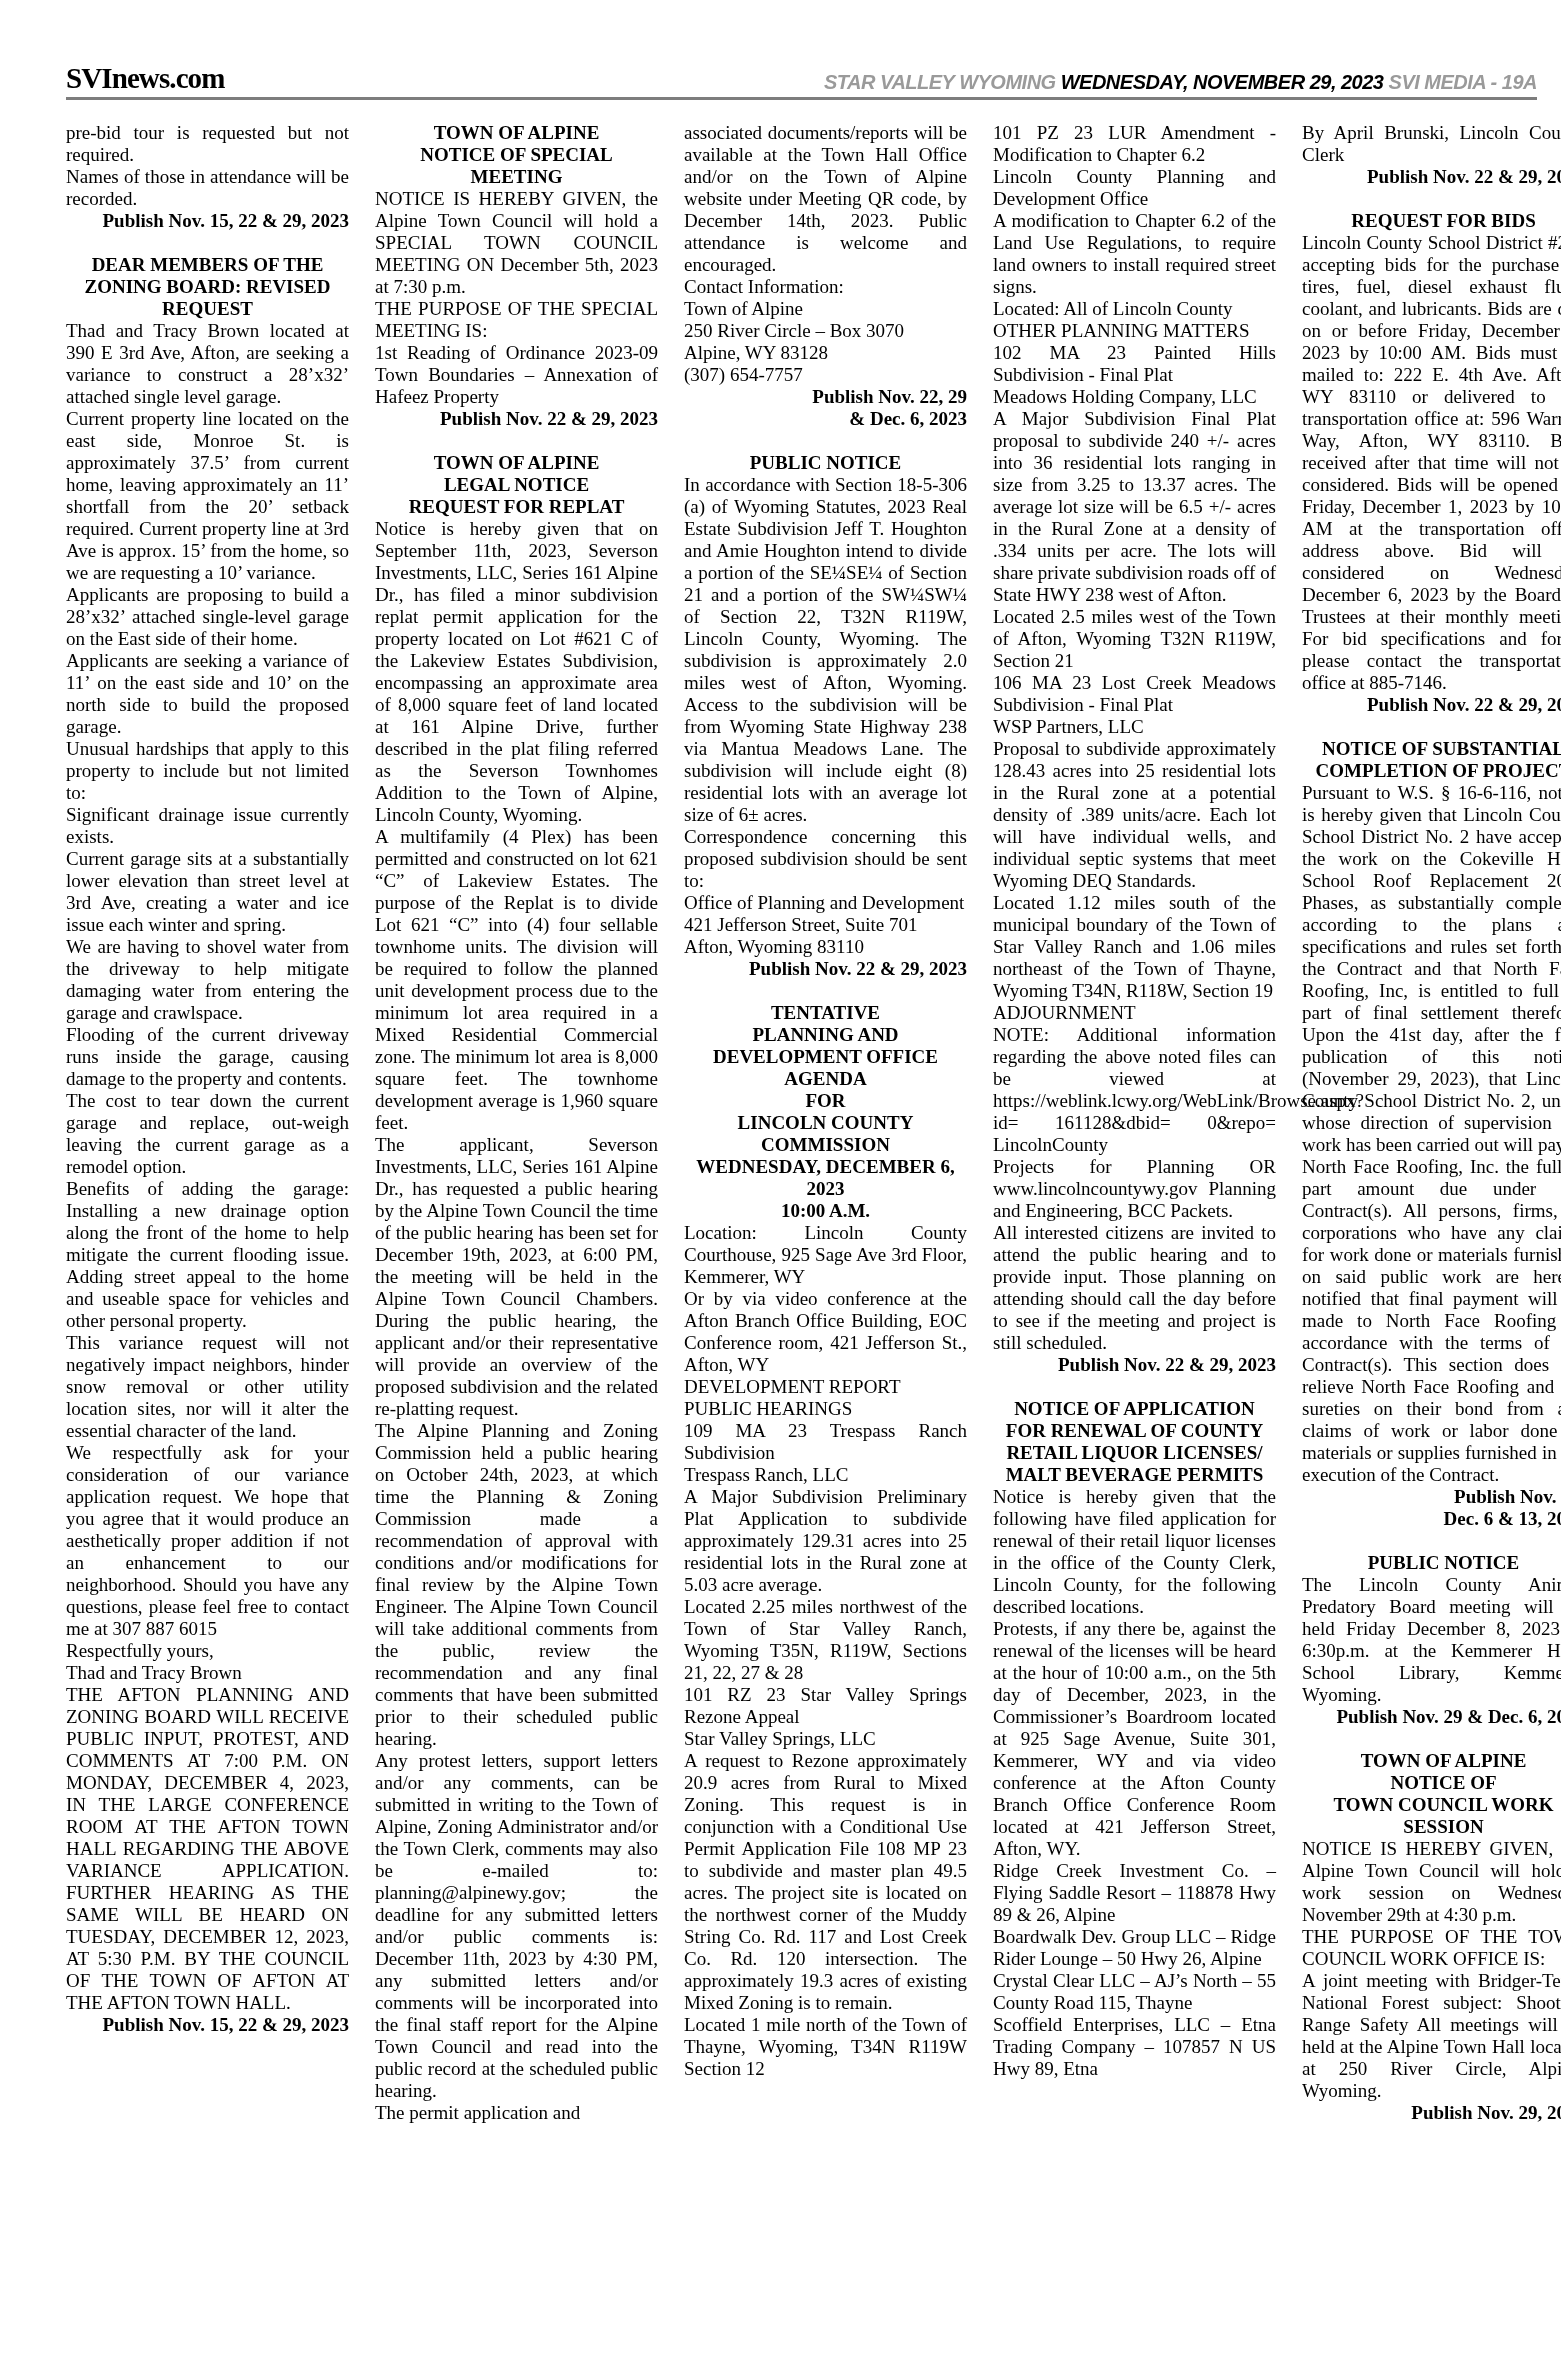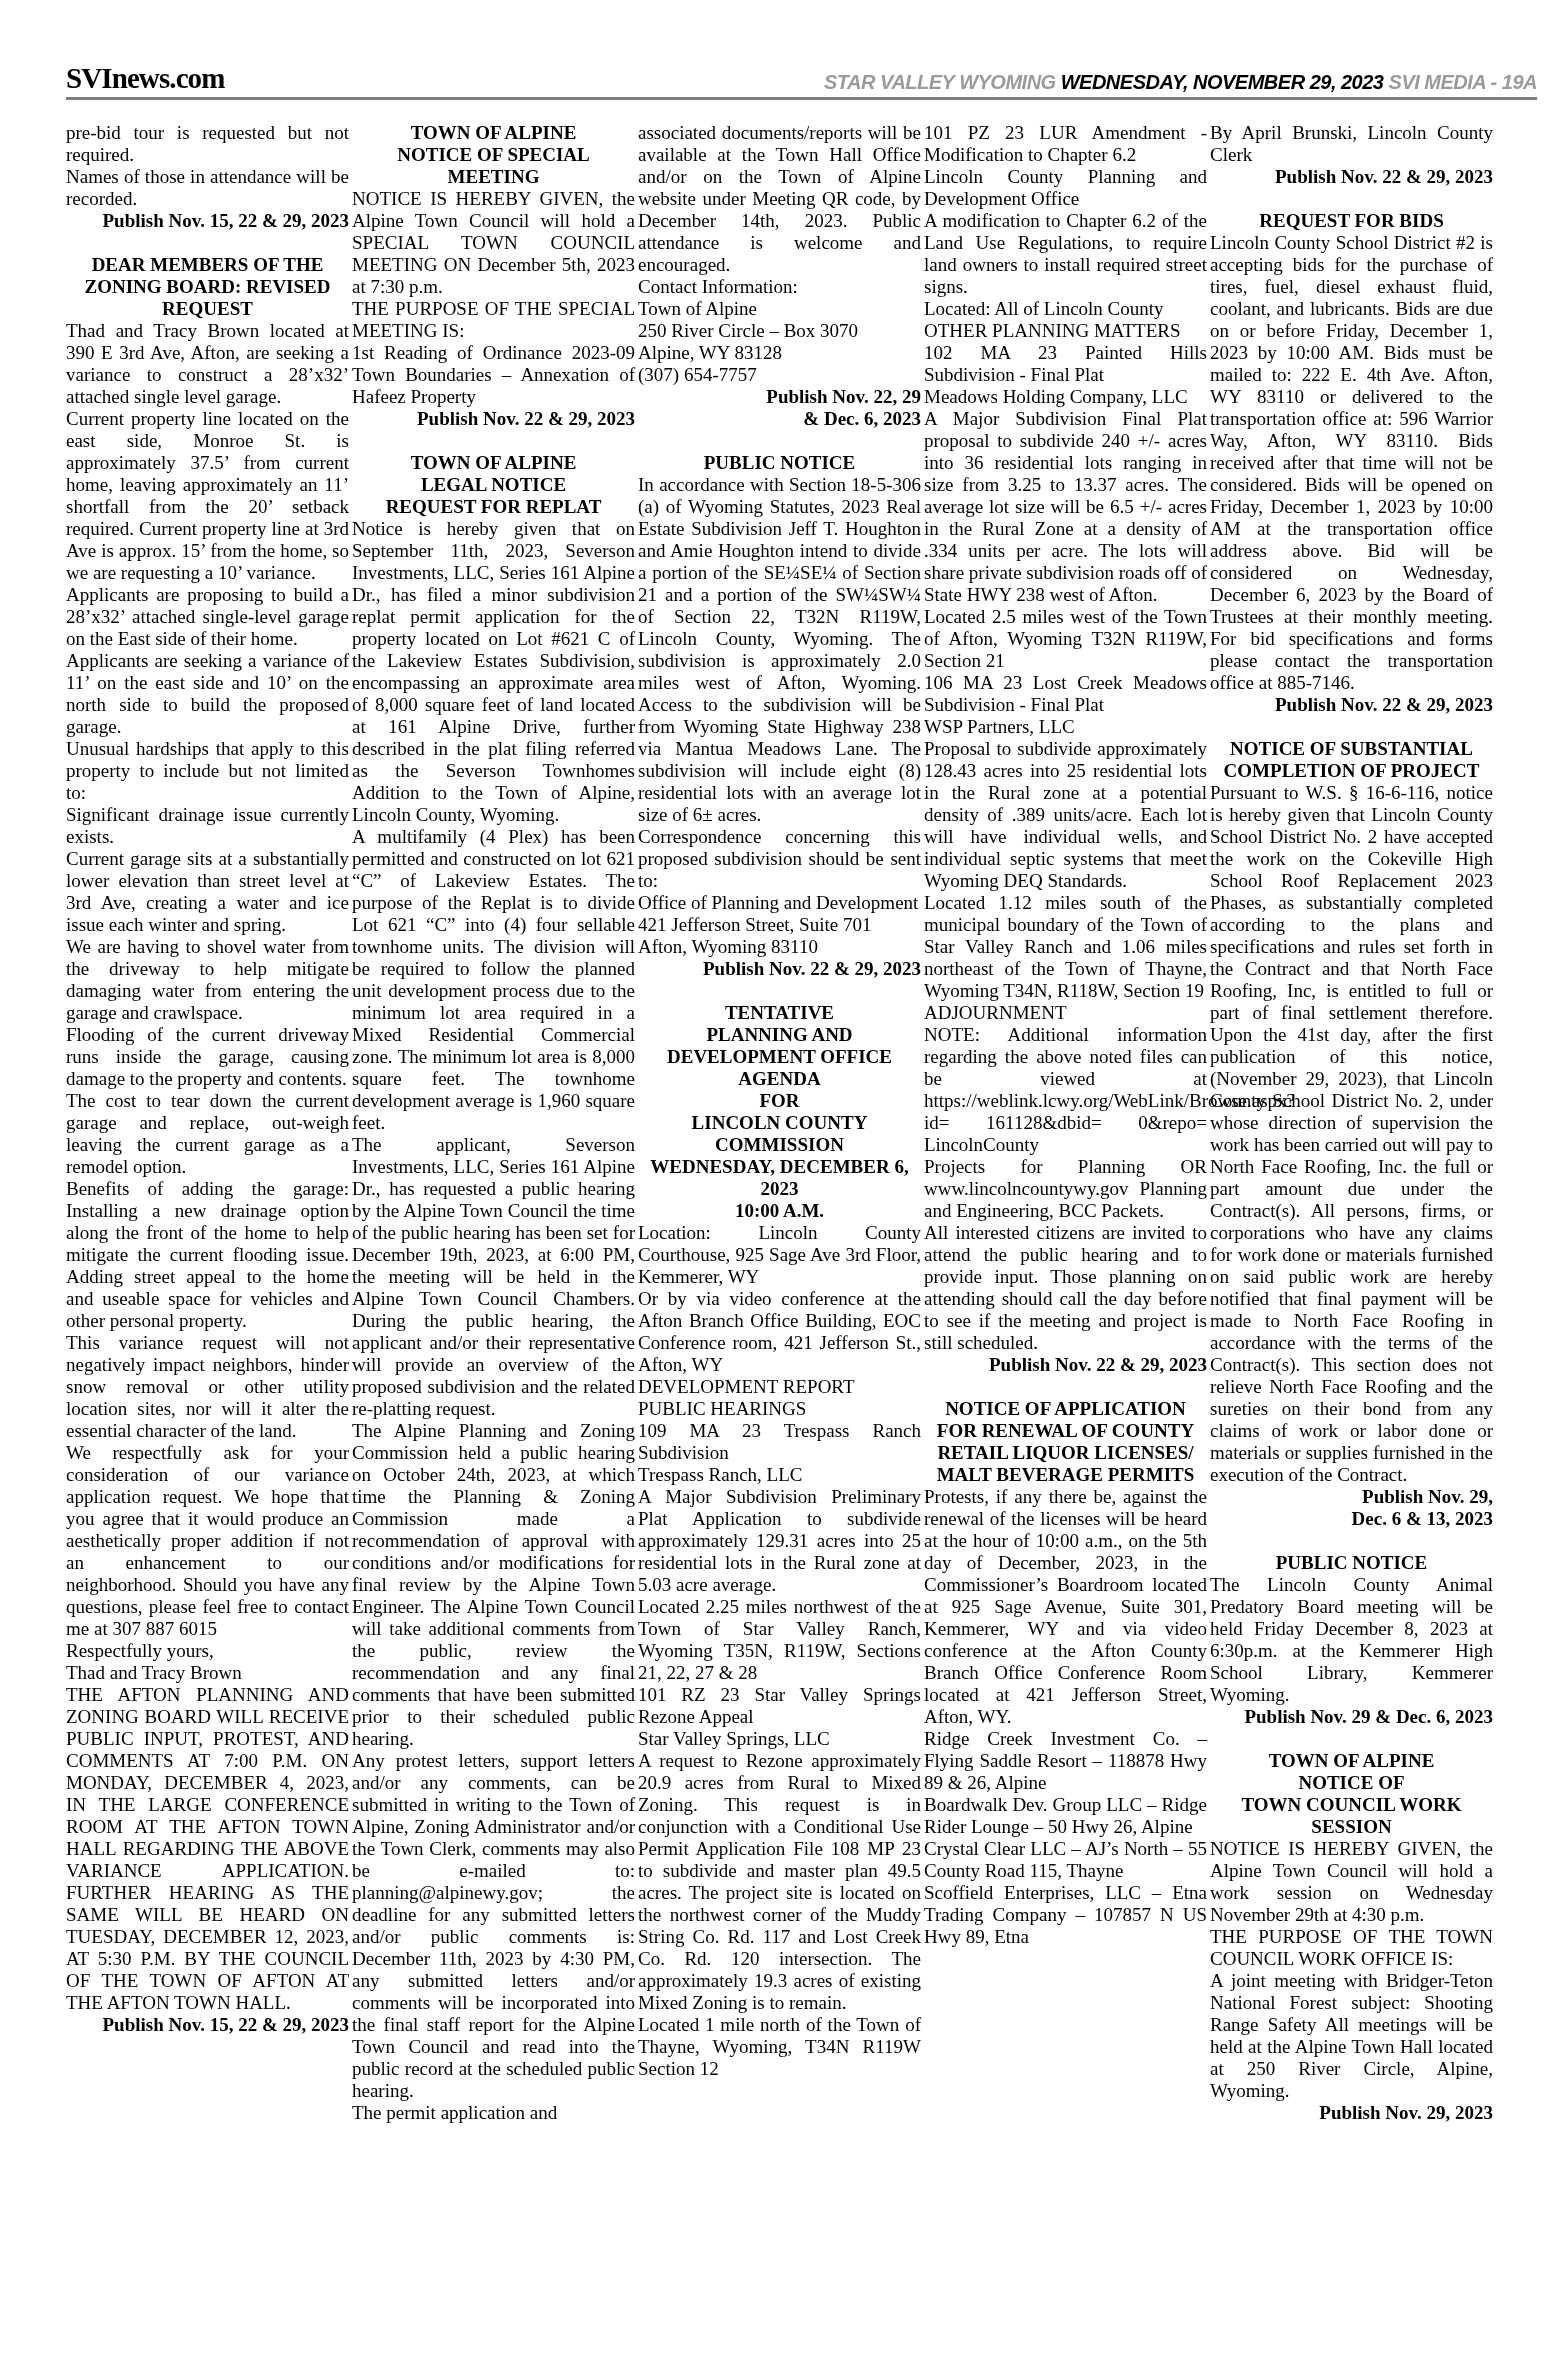--- a/index.html
+++ b/index.html
@@ -42,21 +42,21 @@
     width: 1471px;
     height: 3.3px;
     background: #7d7d7d;
   }
   .columns {
     position: absolute;
     left: 66px;
     top: 122px;
     width: 1471px;
     display: flex;
-    gap: 3px;
+    gap: 26px;
   }
   .column {
     flex: 0 0 283px;
     width: 283px;
     font-size: 19px;
     line-height: 22px;
     text-align: justify;
   }
   .notice-heading {
     font-weight: bold;
@@ -180,20 +180,21 @@
         <div class="notice-para">Located 1.12 miles south of the municipal boundary of the Town of Star Valley Ranch and 1.06 miles northeast of the Town of Thayne, Wyoming T34N, R118W, Section 19</div>
         <div class="notice-para">ADJOURNMENT</div>
         <div class="notice-para">NOTE: Additional information regarding the above noted files can be viewed at https://weblink.lcwy.org/WebLink/Browse.aspx?id= 161128&amp;dbid= 0&amp;repo= LincolnCounty</div>
         <div class="notice-para">Projects for Planning OR www.lincolncountywy.gov Planning and Engineering, BCC Packets.</div>
         <div class="notice-para">All interested citizens are invited to attend the public hearing and to provide input.  Those planning on attending should call the day before to see if the meeting and project is still scheduled.</div>
         <div class="publish-line">Publish Nov. 22 &amp; 29, 2023</div>
         <div class="notice-heading">NOTICE OF APPLICATION
 FOR RENEWAL OF COUNTY
 RETAIL LIQUOR LICENSES/
 MALT BEVERAGE PERMITS</div>
+        <div class="notice-para">Notice is hereby given that the following have filed application for renewal of their retail liquor licenses in the office of the County Clerk, Lincoln County, for the following described locations.</div>
         <div class="notice-para">Protests, if any there be, against the renewal of the licenses will be heard at the hour of 10:00 a.m., on the 5th day of December, 2023, in the Commissioner’s Boardroom located at 925 Sage Avenue, Suite 301, Kemmerer, WY and via video conference at the Afton County Branch Office Conference Room located at 421 Jefferson Street, Afton, WY.</div>
         <div class="notice-para">Ridge Creek Investment Co. – Flying Saddle Resort – 118878 Hwy 89 &amp; 26, Alpine</div>
         <div class="notice-para">Boardwalk Dev. Group LLC – Ridge Rider Lounge – 50 Hwy 26, Alpine</div>
         <div class="notice-para">Crystal Clear LLC – AJ’s North – 55 County Road 115, Thayne</div>
         <div class="notice-para">Scoffield Enterprises, LLC – Etna Trading Company – 107857 N US Hwy 89, Etna</div>
       </div>
       <div class="column">
         <div class="notice-para">By April Brunski, Lincoln County Clerk</div>
         <div class="publish-line">Publish Nov. 22 &amp; 29, 2023</div>
         <div class="notice-heading">REQUEST FOR BIDS</div>

